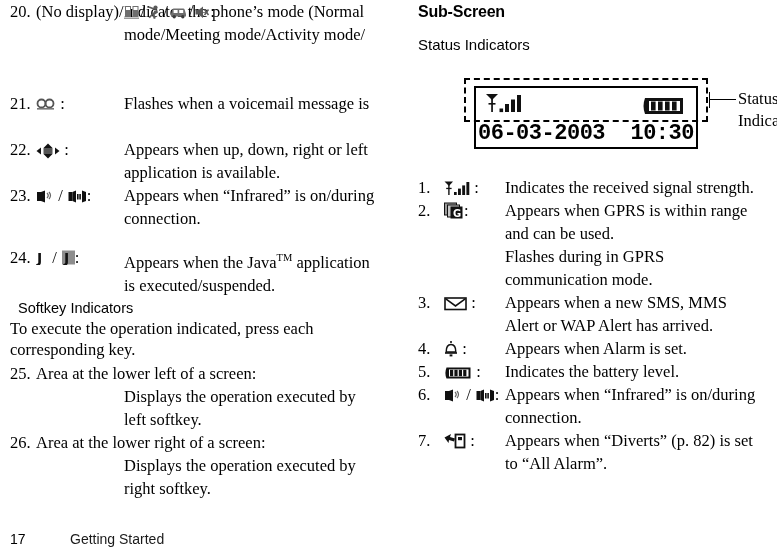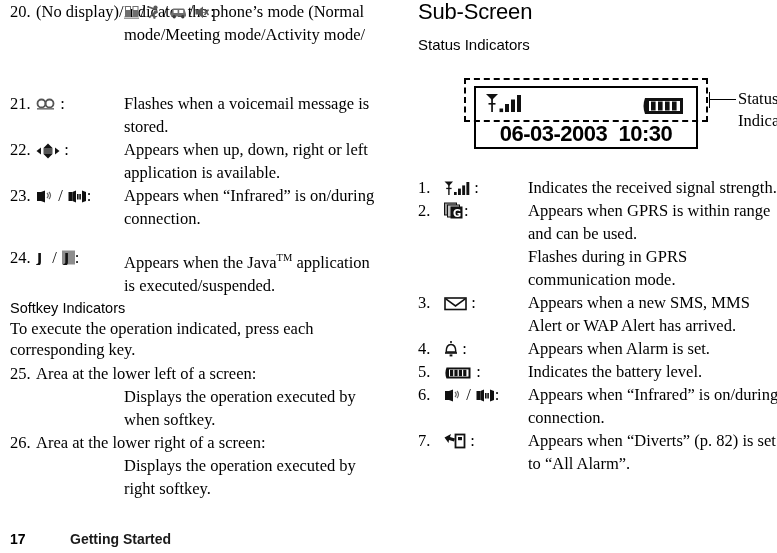--- a/index.html
+++ b/index.html
@@ -32,39 +32,39 @@
   .col-right {
     position: absolute;
     left: 418px;
     top: 0px;
     width: 359px;
   }
 
   
   .h1 {
     font-family: "Liberation Sans", sans-serif;
-    font-weight: normal;
-    font-size: 22px;
+    font-weight: bold;
+    font-size: 16px;
     line-height: 24px;
     margin: 0 4px 12px 0;
     letter-spacing: -0.2px;
   }
   .h2 {
     font-family: "Liberation Sans", sans-serif;
     font-weight: normal;
     font-size: 15px;
     line-height: 18px;
     margin: 0;
   }
   .h2-sub {
     font-family: "Liberation Sans", sans-serif;
     font-weight: normal;
     font-size: 14.5px;
     line-height: 17px;
-    margin: 0 0 1px 0;
+    margin: 0 0 1px 8px;
   }
 
   
   .item {
     display: block;
     position: relative;
     font-size: 16.5px;
     line-height: 23px;
   }
   .item .num {
@@ -86,21 +86,21 @@
     display: block;
   }
   .item .desc.full {
     margin-left: 26px;
   }
   .desc-line { display: block; white-space: nowrap; }
 
   
   .col-right .item .num { width: 22px; }
   .col-right .item .key { left: 22px; }
-  .col-right .item .desc { margin-left: 110px; }
+  .col-right .item .desc { margin-left: 87px; }
 
   
   .para {
     font-size: 16.5px;
     line-height: 21px;
     margin: 0;
   }
 
   
   .ico {
@@ -150,21 +150,21 @@
     position: absolute;
     right: 10px;
     top: 7px;
   }
   .lcd-datetime {
     position: absolute;
     left: 0;
     top: 32px;
     width: 100%;
     text-align: center;
-    font-family: Liberation Sans, sans-serif;
+    font-family: Liberation Mono, monospace;
     font-weight: bold;
     font-size: 22px;
     letter-spacing: -0.5px;
     line-height: 28px;
     white-space: nowrap;
   }
   .callout-line {
     position: absolute;
     left: 292px;
     top: 21px;
@@ -189,21 +189,21 @@
     white-space: nowrap;
   }
 
   
   .footer {
     position: absolute;
     left: 10px;
     bottom: 6px;
     width: 757px;
     font-family: "Liberation Sans", sans-serif;
-    font-weight: bold;
+    font-weight: normal;
     font-size: 14px;
     line-height: 16px;
     color: #000000;
   }
   .footer .pg {
     display: inline-block;
     width: 60px;
   }
   .footer .chap {
     display: inline-block;
@@ -252,21 +252,20 @@
       <span class="num">21.</span>
       <span class="key">
         <span class="ico"><svg width="20" height="15" viewBox="0 0 20 15">
               <circle cx="5.5" cy="6.5" r="4" fill="none" stroke="#555" stroke-width="1.8"></circle>
               <circle cx="13.5" cy="6.5" r="4" fill="none" stroke="#555" stroke-width="1.8"></circle>
               <rect x="1" y="11" width="17" height="1.6" fill="#777"></rect>
             </svg></span>&nbsp;<span>:</span>
       </span>
       <span class="desc">
         <span class="desc-line">Flashes when a voicemail message is</span>
-        <span class="desc-line">stored.</span>
       </span>
     </div>
 
     <div class="item" style="height:46px;">
       <span class="num">22.</span>
       <span class="key">
         <span class="ico" style="vertical-align:-4px;"><svg width="24" height="16" viewBox="0 0 24 16">
               <path d="M0.5 8 L5 4.5 L5 11.5 Z" fill="#111"></path>
               <path d="M23.5 8 L19 4.5 L19 11.5 Z" fill="#111"></path>
               <path d="M12 0.5 L16.5 5 L7.5 5 Z" fill="#111"></path>
@@ -325,21 +324,21 @@
         <span class="desc-line">corresponding key.</span>
       </div>
 
       <div class="item" style="height:69px;">
         <span class="num">25.</span>
         <span class="desc full">
           <span class="desc-line">Area at the lower left of a screen:</span>
         </span>
         <span class="desc" style="display:block;">
           <span class="desc-line">Displays the operation executed by</span>
-          <span class="desc-line">when softkey.</span>
+          <span class="desc-line">left softkey.</span>
         </span>
       </div>
 
       <div class="item" style="height:69px;">
         <span class="num">26.</span>
         <span class="desc full">
           <span class="desc-line">Area at the lower right of a screen:</span>
         </span>
         <span class="desc" style="display:block;">
           <span class="desc-line">Displays the operation executed by</span>

